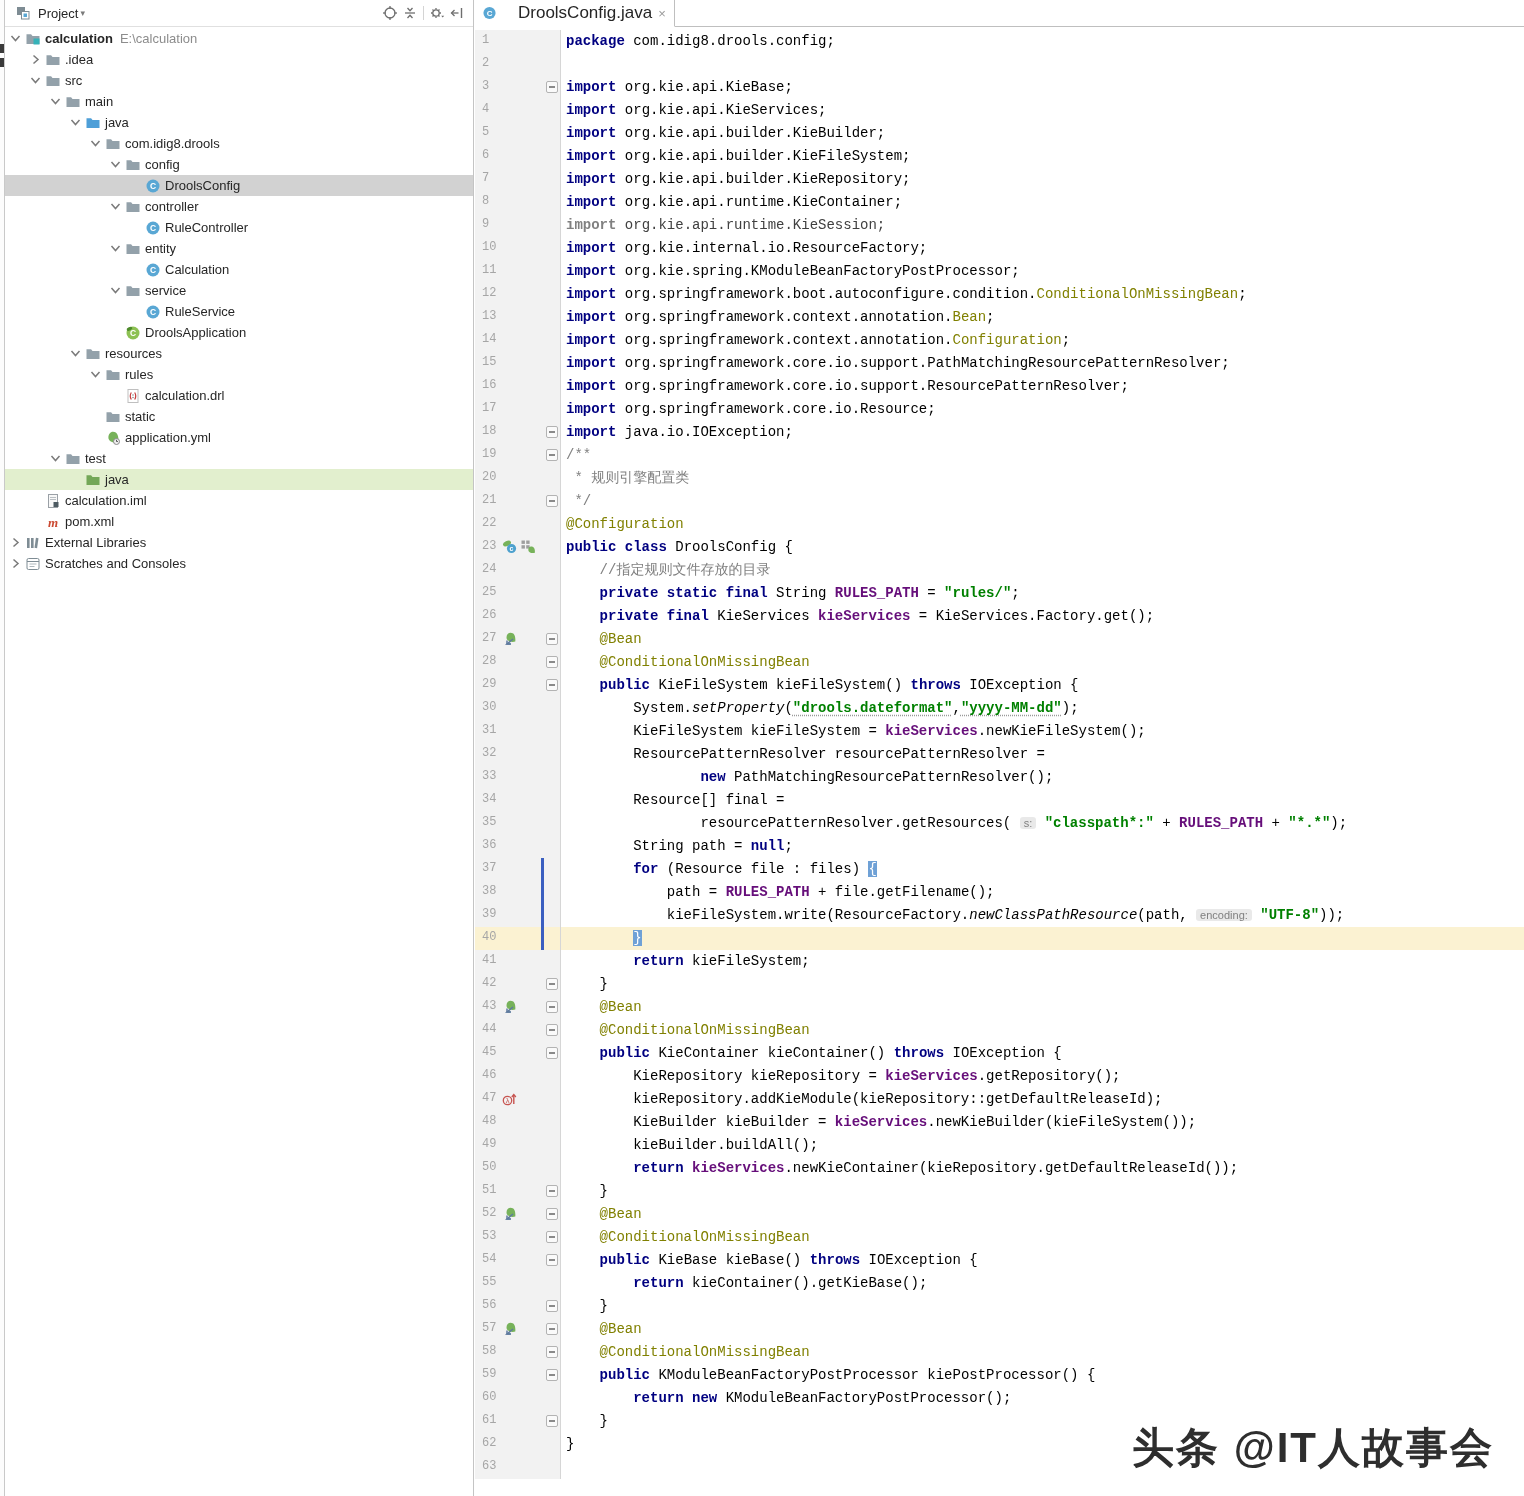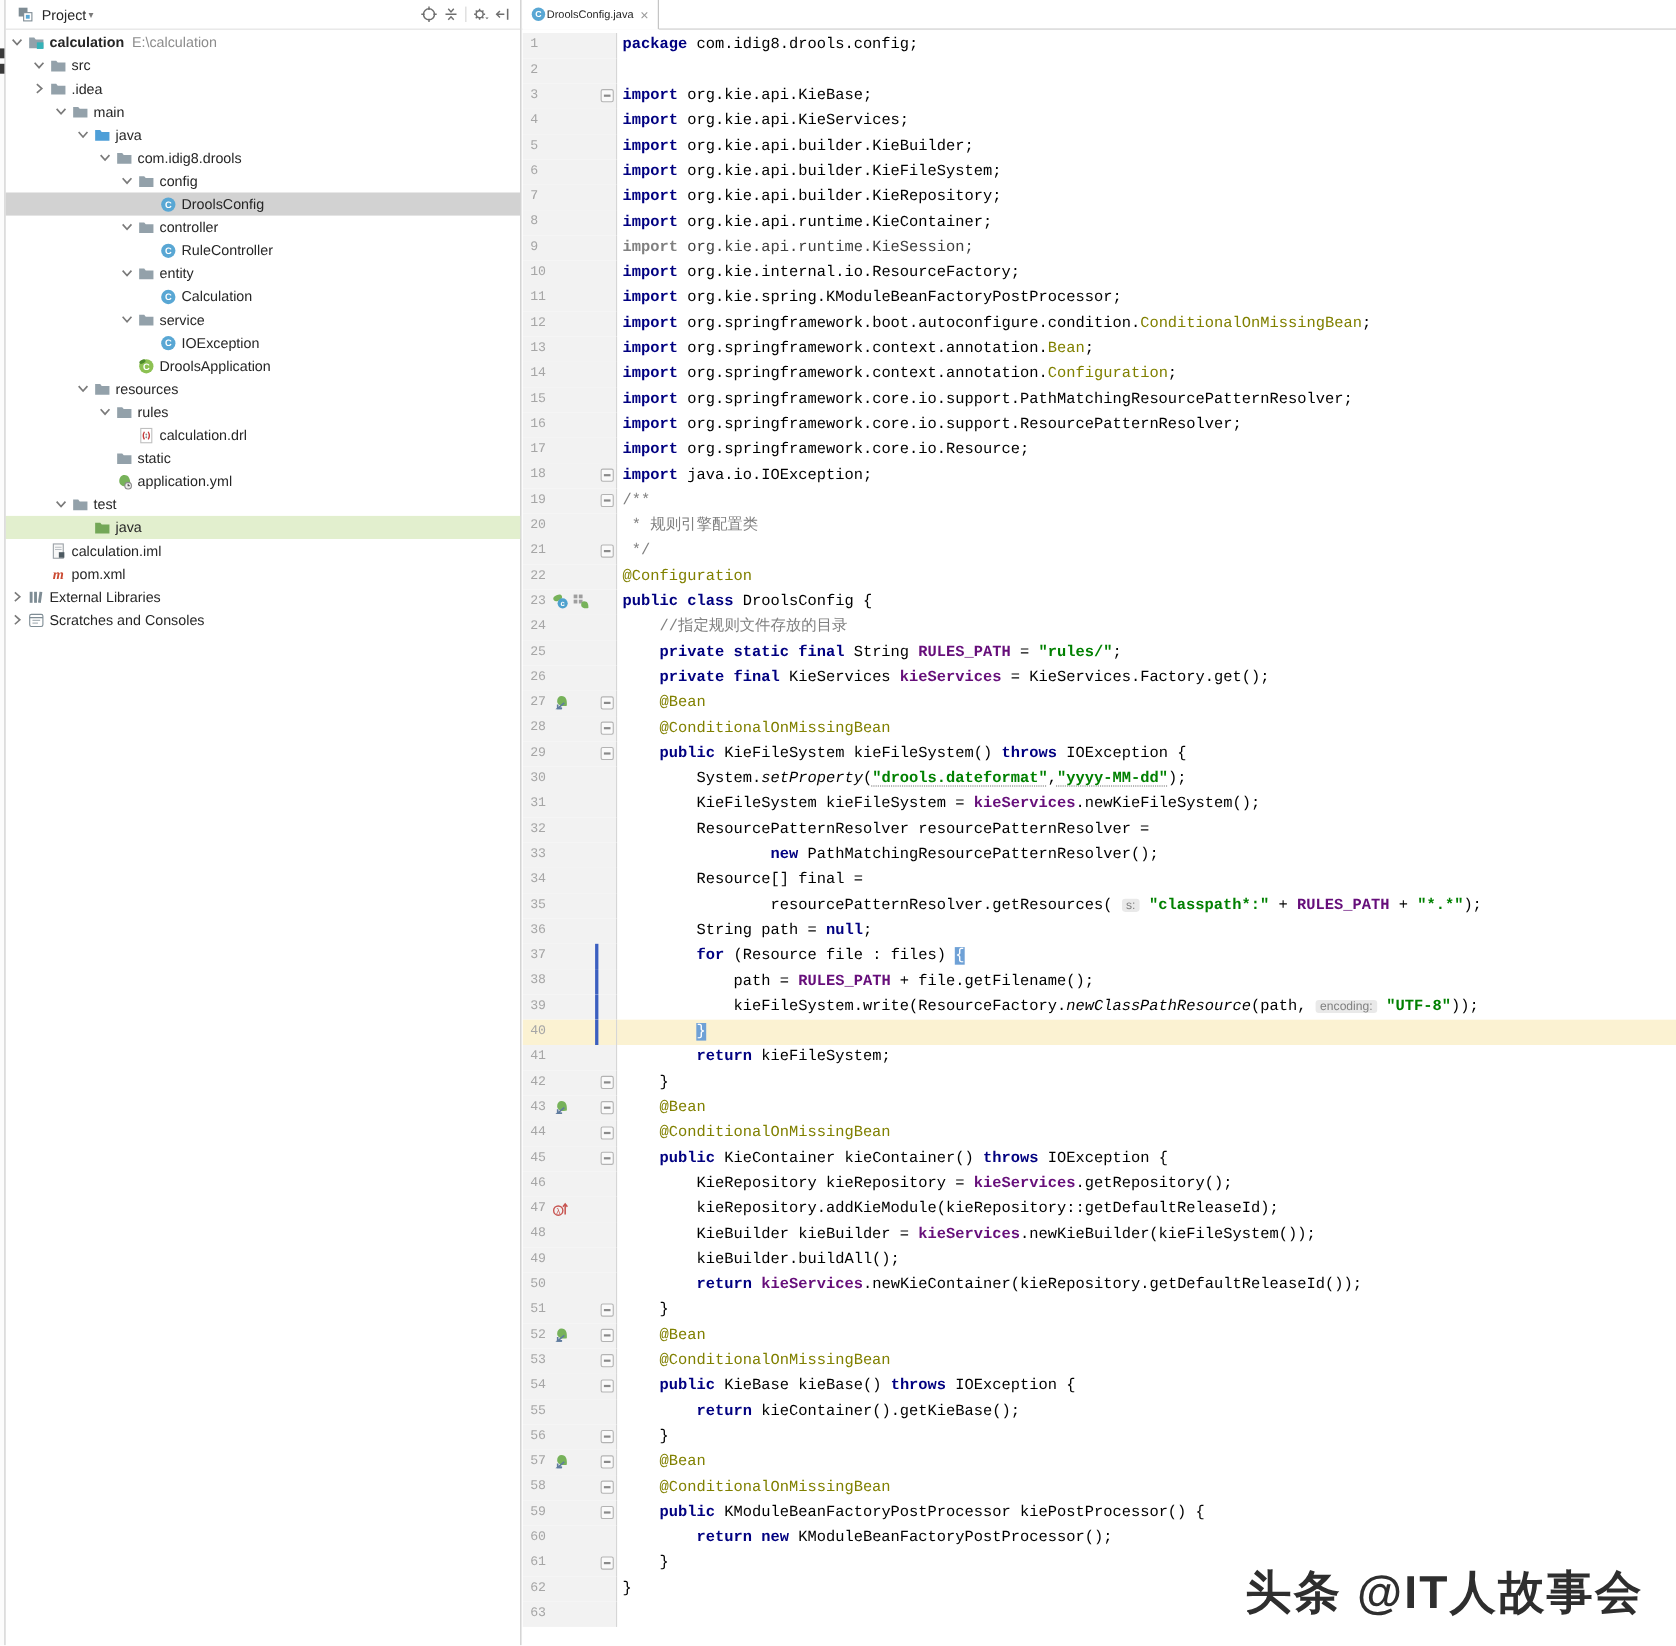--- a/index.html
+++ b/index.html
@@ -35,21 +35,21 @@
   .tchev{width:16px;height:16px;flex:0 0 16px;display:flex;align-items:center;justify-content:center;}
   .ticon{width:17px;height:16px;flex:0 0 17px;display:flex;align-items:center;justify-content:center;margin-right:4px;}
   .tlabel{color:#262626;}
   .tlabel.bold{font-weight:bold;}
   .tpath{color:#8C8C8C;margin-left:7px;}
 
   
   #editor{position:absolute;left:475px;top:0;right:0;bottom:0;background:#fff;}
   #tabbar{height:27px;display:flex;border-bottom:1px solid #BFBFBF;background:#fff;}
   .tab{display:flex;align-items:center;padding:0 8px 0 7px;background:#fff;border-right:1px solid #BFBFBF;margin-bottom:-1px;border-bottom:1px solid #fff;cursor:pointer;}
-  .tab .tab-label{font-size:10px;color:#262626;margin:0 6px 0 0;}
+  .tab .tab-label{font-size:17px;color:#262626;margin:0 6px 0 21px;}
   .tab .tab-close{font-size:13px;color:#9a9a9a;cursor:pointer;line-height:1;}
   #editor-body{position:absolute;top:27px;left:0;right:0;bottom:0;overflow:hidden;padding-top:3px;background:#fff;}
   .crow{display:flex;height:23px;align-items:stretch;}
   .gut{position:relative;flex:0 0 86px;background:var(--gutbg);border-right:1px solid var(--gutbrd);}
   .crow.cur .gut,.crow.cur .codeline{background:var(--curline);}
   .ln{position:absolute;left:7px;top:3px;font-family:"Liberation Mono",monospace;font-size:12px;color:#A6A6A6;}
   .gicons{position:absolute;left:27px;top:3px;display:flex;gap:2px;}
   .gicons span{display:flex;cursor:pointer;}
   .chg{position:absolute;left:66px;top:0;bottom:0;width:3px;background:var(--chg);}
   .fold{position:absolute;left:71px;top:5px;width:12px;height:12px;border:1px solid #B3B3B3;border-radius:2px;background:#FAFAFA;cursor:pointer;}
@@ -144,42 +144,42 @@
               <path d="M1.5 3.2h4.6l1.4 1.7H14.5v8H1.5z" fill="#93A1AA"></path>
               <rect x="8.5" y="7.5" width="6" height="6" fill="#35B2B8"></rect>
             </svg>
           </span>
           <span class="tlabel bold">calculation</span>
           <span class="tpath">E:\calculation</span>
         </div>
         <div class="trow" style="padding-left: 23px;">
           <span class="tchev">
             <svg width="16" height="16" viewBox="0 0 16 16" xmlns="http://www.w3.org/2000/svg">
+              <polyline points="5.5,3.5 10,7.5 5.5,11.5" fill="none" stroke="#7a7a7a" stroke-width="1.5"></polyline>
+            </svg>
+          </span>
+          <span class="ticon">
+            <svg width="16" height="16" viewBox="0 0 16 16" xmlns="http://www.w3.org/2000/svg">
+              <path d="M1.5 3.2h4.6l1.4 1.7H14.5v8H1.5z" fill="#93A1AA"></path>
+            </svg>
+          </span>
+          <span class="tlabel">.idea</span>
+        </div>
+        <div class="trow" style="padding-left: 23px;">
+          <span class="tchev">
+            <svg width="16" height="16" viewBox="0 0 16 16" xmlns="http://www.w3.org/2000/svg">
               <polyline points="3.5,5 7.5,9.5 11.5,5" fill="none" stroke="#7a7a7a" stroke-width="1.5"></polyline>
             </svg>
           </span>
           <span class="ticon">
             <svg width="16" height="16" viewBox="0 0 16 16" xmlns="http://www.w3.org/2000/svg">
               <path d="M1.5 3.2h4.6l1.4 1.7H14.5v8H1.5z" fill="#93A1AA"></path>
             </svg>
           </span>
           <span class="tlabel">src</span>
-        </div>
-        <div class="trow" style="padding-left: 23px;">
-          <span class="tchev">
-            <svg width="16" height="16" viewBox="0 0 16 16" xmlns="http://www.w3.org/2000/svg">
-              <polyline points="5.5,3.5 10,7.5 5.5,11.5" fill="none" stroke="#7a7a7a" stroke-width="1.5"></polyline>
-            </svg>
-          </span>
-          <span class="ticon">
-            <svg width="16" height="16" viewBox="0 0 16 16" xmlns="http://www.w3.org/2000/svg">
-              <path d="M1.5 3.2h4.6l1.4 1.7H14.5v8H1.5z" fill="#93A1AA"></path>
-            </svg>
-          </span>
-          <span class="tlabel">.idea</span>
         </div>
         <div class="trow" style="padding-left: 43px;">
           <span class="tchev">
             <svg width="16" height="16" viewBox="0 0 16 16" xmlns="http://www.w3.org/2000/svg">
               <polyline points="3.5,5 7.5,9.5 11.5,5" fill="none" stroke="#7a7a7a" stroke-width="1.5"></polyline>
             </svg>
           </span>
           <span class="ticon">
             <svg width="16" height="16" viewBox="0 0 16 16" xmlns="http://www.w3.org/2000/svg">
               <path d="M1.5 3.2h4.6l1.4 1.7H14.5v8H1.5z" fill="#93A1AA"></path>
@@ -296,21 +296,21 @@
           <span class="tlabel">service</span>
         </div>
         <div class="trow" style="padding-left: 123px;">
           <span class="tchev"></span>
           <span class="ticon">
             <svg width="16" height="16" viewBox="0 0 16 16" xmlns="http://www.w3.org/2000/svg">
               <circle cx="8" cy="8" r="6.5" fill="#59A7D4"></circle>
               <text x="8" y="11" text-anchor="middle" font-size="8.5" font-weight="bold" fill="#fff" font-family="Liberation Sans">C</text>
             </svg>
           </span>
-          <span class="tlabel">IOException</span>
+          <span class="tlabel">RuleService</span>
         </div>
         <div class="trow" style="padding-left: 103px;">
           <span class="tchev"></span>
           <span class="ticon">
             <svg width="16" height="16" viewBox="0 0 16 16" xmlns="http://www.w3.org/2000/svg">
               <circle cx="8" cy="8" r="6.5" fill="#8DC153"></circle>
               <ellipse cx="4.5" cy="3.8" rx="3" ry="1.7" fill="#4E8B2C" transform="rotate(-25 4.5 3.8)"></ellipse>
               <text x="8" y="11" text-anchor="middle" font-size="8.5" font-weight="bold" fill="#fff" font-family="Liberation Sans">C</text>
             </svg>
           </span>

